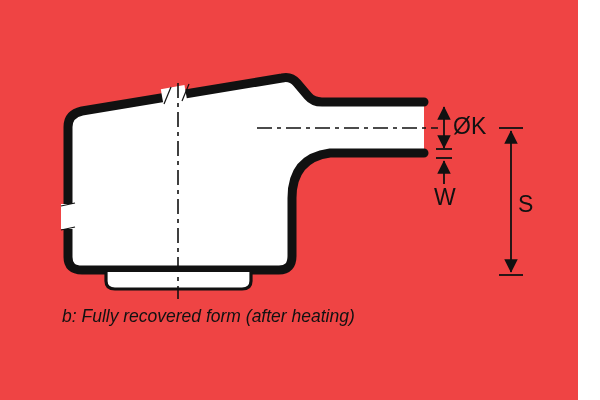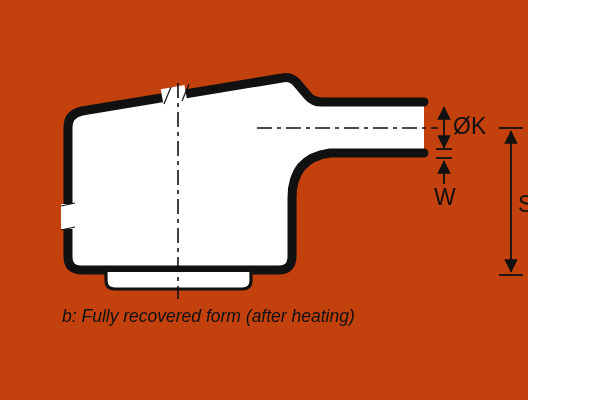--- a/index.html
+++ b/index.html
@@ -3,23 +3,23 @@
 <meta charset="utf-8">
 <style>
   html, body {
     margin: 0;
     padding: 0;
     background: #ffffff;
     font-family: "Liberation Sans", sans-serif;
   }
   .stage {
     position: relative;
-    width: 528px;
+    width: 578px;
     height: 400px;
-    background: #c2410c;
+    background: #ef4444;
     overflow: hidden;
   }
   svg { display: block; }
   .outline-main {
     fill: #ffffff;
     stroke: #111111;
     stroke-width: 9;
     stroke-linejoin: round;
     stroke-linecap: round;
   }

